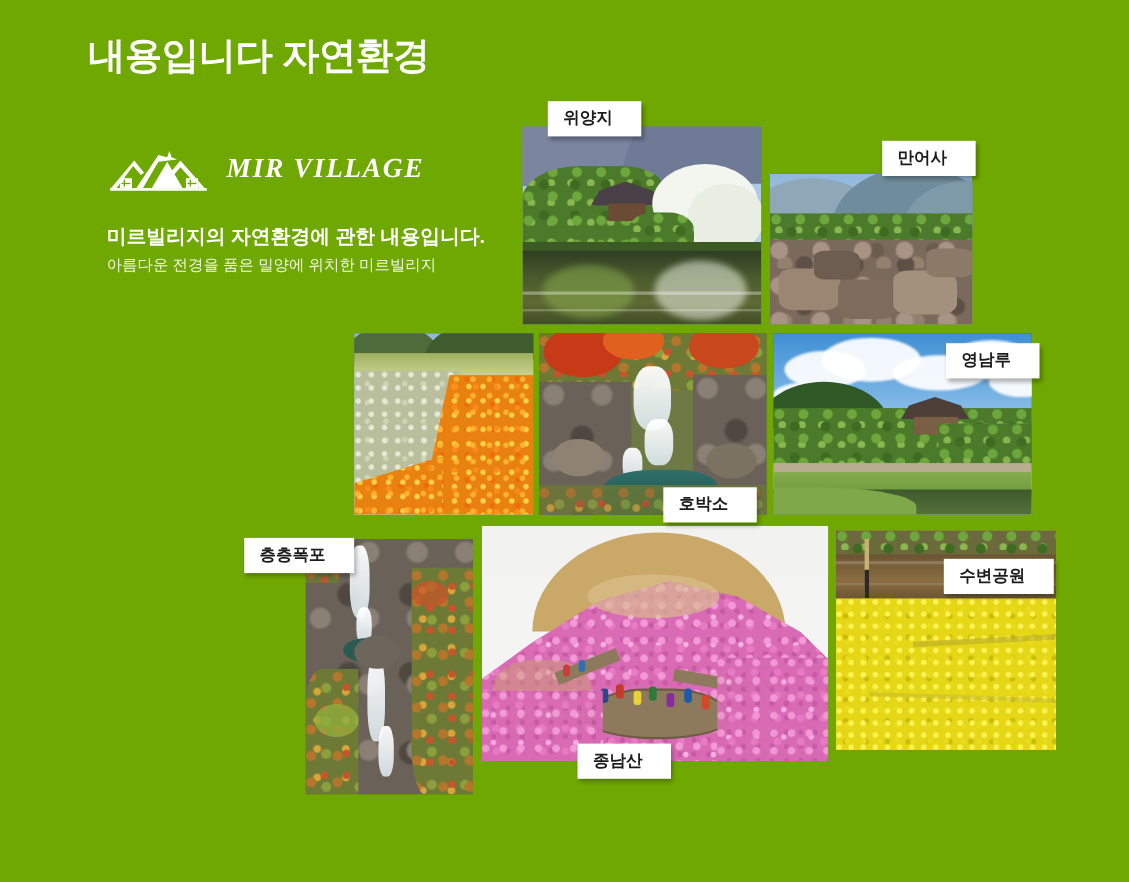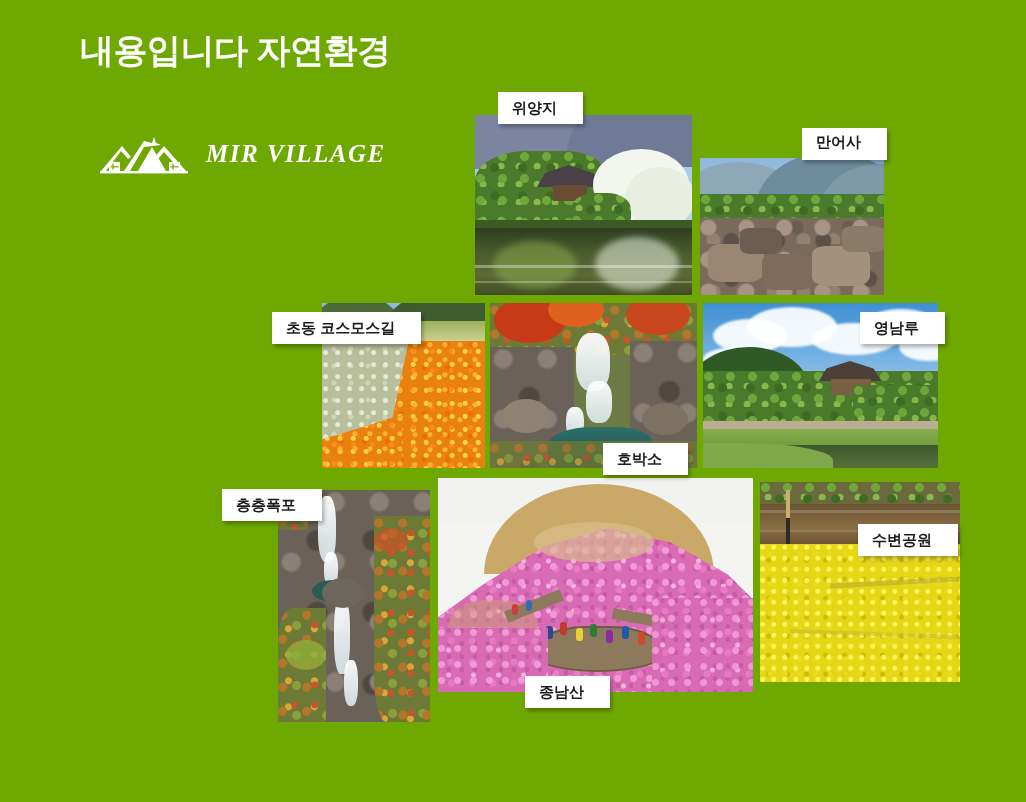--- a/index.html
+++ b/index.html
@@ -232,20 +232,24 @@
       <rect x="14.4" y="30.4" width="1.2" height="6.2" fill="#6fa800"></rect>
       <rect x="12.4" y="33.2" width="8.2" height="1.2" fill="#6fa800"></rect>
       <rect x="71" y="29" width="11" height="9" fill="#ffffff"></rect>
       <rect x="74.4" y="30.4" width="1.2" height="6.2" fill="#6fa800"></rect>
       <rect x="72.4" y="33.2" width="8.2" height="1.2" fill="#6fa800"></rect>
       <rect x="2" y="38" width="88" height="2.4" fill="#ffffff"></rect>
     </svg>
     <span class="logo-text">MIR VILLAGE</span>
   </div>
 
+  <div class="intro">
+    <p class="intro-main">미르빌리지의 자연환경에 관한 내용입니다.</p>
+    <p class="intro-sub">아름다운 전경을 품은 밀양에 위치한 미르빌리지</p>
+  </div>
 
   <div class="photo" style="left:475px; top:115px; width:217px; height:180px;">
     <div class="scene sky-blue">
       <div class="hill" style="left:-20px; top:-26px; width:150px; height:80px; background:#7b85a0;"></div>
       <div class="hill" style="left:90px; top:-34px; width:170px; height:86px; background:#6f7b96;"></div>
       <div class="speckle-foliage" style="left:0; top:36px; width:130px; height:75px; border-radius:40% 30% 8% 8%;"></div>
       <div class="pavilion-roof" style="left:62px; top:50px; width:64px; height:22px;"></div>
       <div style="position:absolute;left:78px;top:70px;width:34px;height:16px;background:#6b4b33;"></div>
       <div class="blob" style="left:118px; top:34px; width:96px; height:72px; background:#f2f6ee;"></div>
       <div class="blob" style="left:150px; top:52px; width:70px; height:62px; background:#e8efe2;"></div>
@@ -269,38 +273,35 @@
       <div class="hill" style="left:120px; top:6px; width:120px; height:46px; background:#7e99a8;"></div>
       <div class="speckle-foliage" style="left:0; top:36px; right:0; height:32px;"></div>
       <div class="speckle-rock" style="left:0; top:60px; right:0; bottom:0;"></div>
       <div class="rockpile" style="left:8px;  top:86px; width:56px; height:38px; background:#9b8673;"></div>
       <div class="rockpile" style="left:62px; top:96px; width:52px; height:36px; background:#7e6b5b;"></div>
       <div class="rockpile" style="left:112px; top:88px; width:58px; height:40px; background:#a3907d;"></div>
       <div class="rockpile" style="left:40px; top:70px; width:42px; height:26px; background:#6d5d50;"></div>
       <div class="rockpile" style="left:142px; top:68px; width:44px; height:26px; background:#8b7a68;"></div>
     </div>
   </div>
-  <div class="caption" style="left:802px; top:128px;font-family:Liberation Mono, monospace;">
+  <div class="caption" style="left:802px; top:128px;">
     <span>만어사</span>
   </div>
 
   <div class="photo" style="left:322px; top:303px; width:163px; height:165px;">
     <div class="scene sky-blue">
       <div class="hill" style="left:-10px; top:-8px; width:90px; height:34px; background:#4e6b3a;"></div>
       <div class="hill" style="left:64px; top:-12px; width:120px; height:36px; background:#3f5c2e;"></div>
       <div class="band" style="top:18px; height:22px; background:linear-gradient(#9eb05e,#cdd492);"></div>
       <div class="speckle-silver" style="left:0; top:34px; width:96px; height:131px;"></div>
       <div class="speckle-orange" style="left:60px; top:38px; width:103px; height:127px;
            clip-path:polygon(26% 0%, 100% 0%, 100% 100%, 0% 100%);"></div>
       <div class="speckle-orange" style="left:0; top:112px; width:80px; height:53px;
            clip-path:polygon(0% 46%, 100% 0%, 100% 100%, 0% 100%);"></div>
     </div>
-  </div>
-  <div class="caption" style="left:272px; top:312px;">
-    <span>초동 코스모스길</span>
   </div>
 
   <div class="photo" style="left:490px; top:303px; width:207px; height:165px;">
     <div class="scene" style="background:#6d7a46;">
       <div class="speckle-autumn" style="left:0; top:0; right:0; height:52px;"></div>
       <div class="blob" style="left:4px; top:-6px; width:72px; height:46px; background:#c63a18;"></div>
       <div class="blob" style="left:58px; top:-10px; width:56px; height:34px; background:#e0601f;"></div>
       <div class="blob" style="left:136px; top:-8px; width:64px; height:40px; background:#c9471c;"></div>
       <div class="speckle-cliff" style="left:0; top:44px; width:84px; height:121px;"></div>
       <div class="speckle-cliff" style="left:140px; top:38px; width:67px; height:127px;"></div>
@@ -394,17 +395,17 @@
       <div class="water-brown" style="left:0; top:22px; right:0; height:48px;"></div>
       <div class="band" style="top:28px; height:3px; background:rgba(255,255,255,0.18);"></div>
       <div class="band" style="top:48px; height:2px; background:rgba(255,255,255,0.12);"></div>
       <div style="position:absolute;left:26px;top:8px;width:4px;height:54px;background:#c8b070;"></div>
       <div style="position:absolute;left:26px;top:36px;width:4px;height:26px;background:#2d2a26;"></div>
       <div class="speckle-yellow" style="left:0; top:62px; right:0; bottom:0;"></div>
       <div style="position:absolute;left:70px;top:98px;right:0;height:5px;background:#b7ac2a;opacity:0.6;transform:rotate(-3deg);"></div>
       <div style="position:absolute;left:30px;top:150px;right:0;height:4px;background:#c3b82e;opacity:0.5;transform:rotate(2deg);"></div>
     </div>
   </div>
-  <div class="caption" style="left:858px; top:524px;text-align:center;">
+  <div class="caption" style="left:858px; top:508px;text-align:center;">
     <span>수변공원</span>
   </div>
 
 </div>
 
 </body></html>

